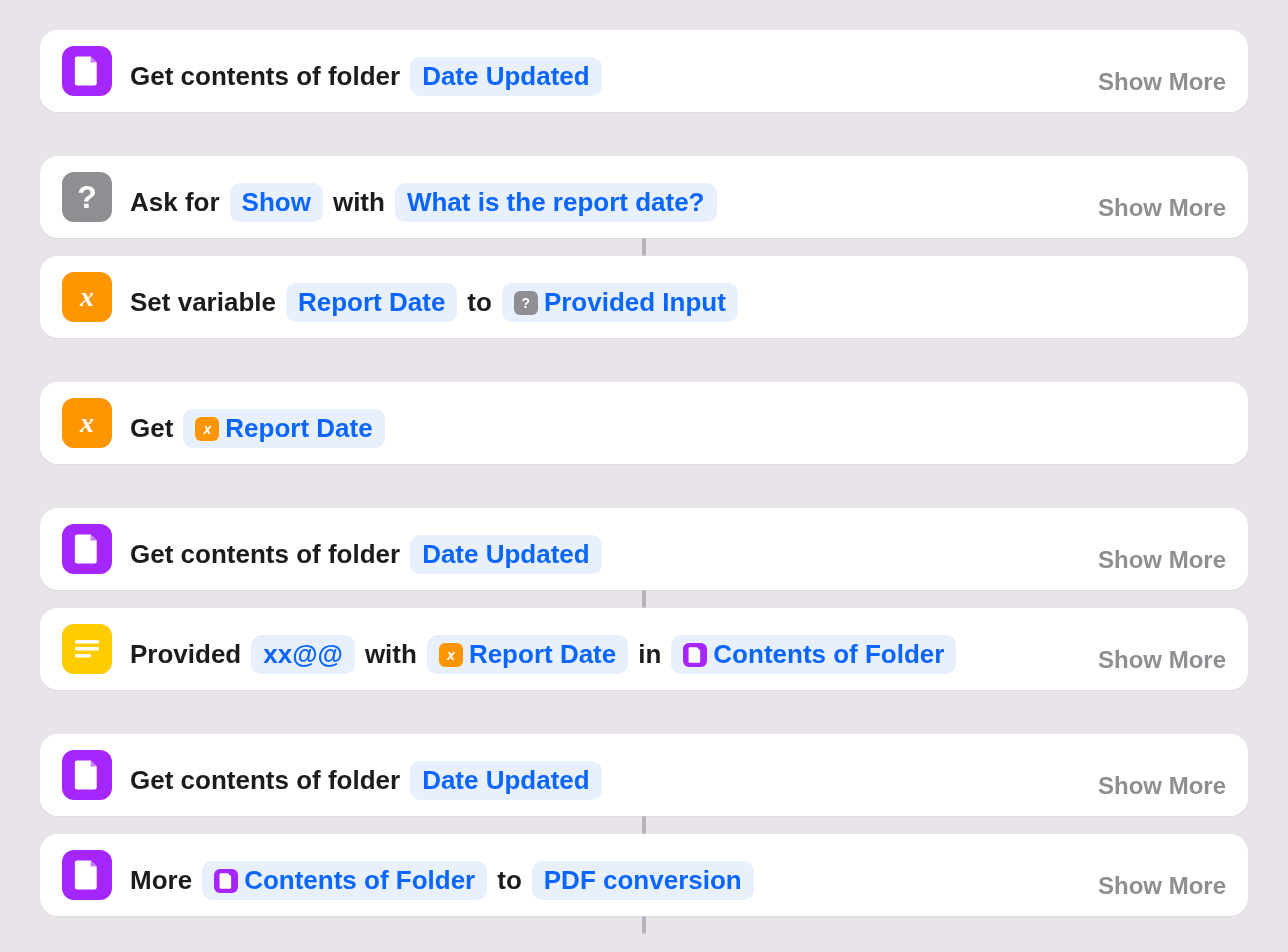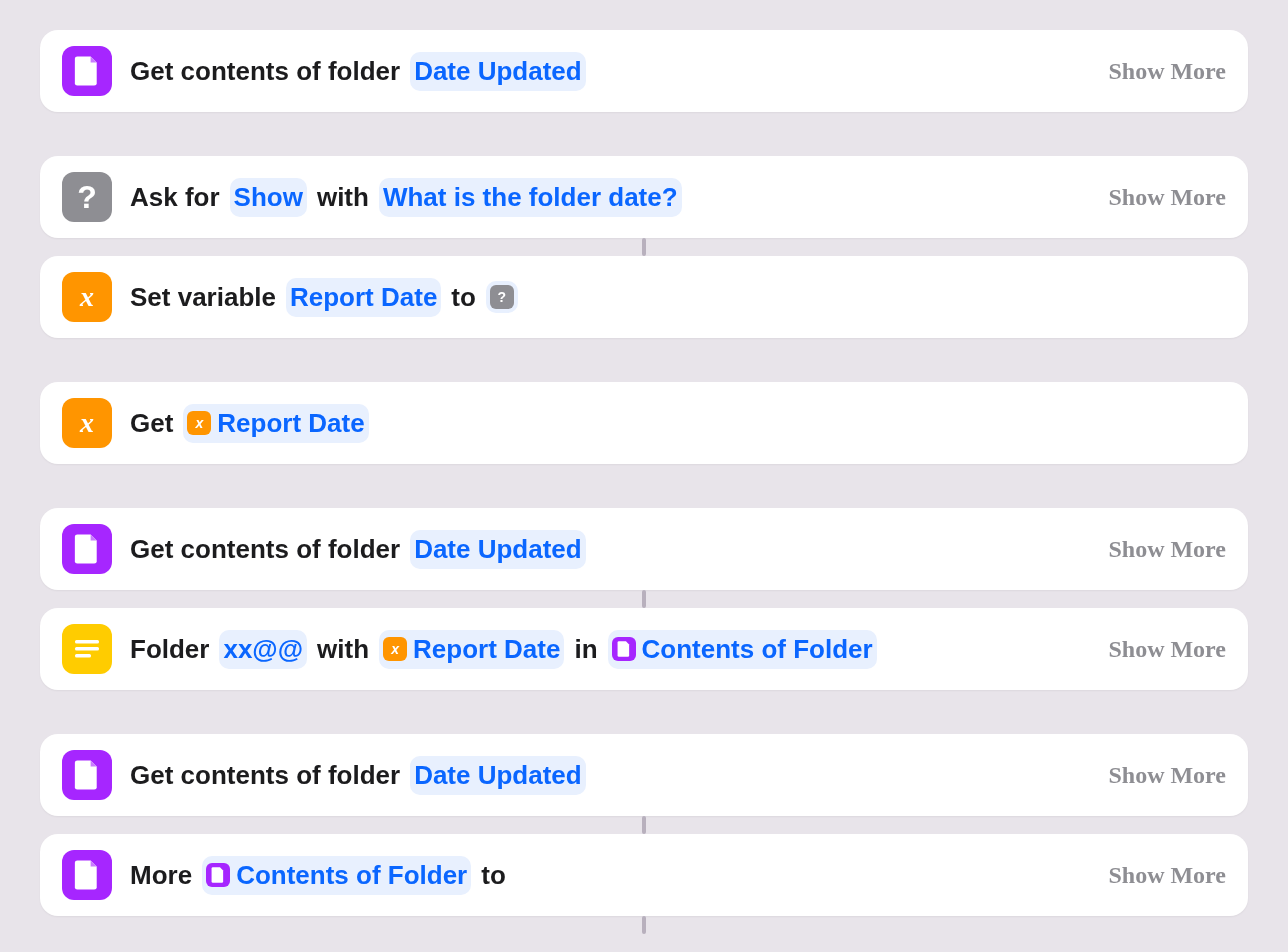--- a/index.html
+++ b/index.html
@@ -7,21 +7,21 @@
     font-family: -apple-system, BlinkMacSystemFont, "Segoe UI", Helvetica, Arial, sans-serif;
     background: #e8e4ea;
     width: 1288px;
     padding: 30px 40px 0 40px;
   }
   .card {
     background: #fff;
     border-radius: 18px;
     padding: 16px 22px;
     display: flex;
-    align-items: center;
+    align-items: flex-end;
     gap: 18px;
     box-shadow: 0 1px 2px rgba(0,0,0,0.05);
   }
   .gap-big { height: 44px; }
   .connector {
     width: 4px;
     height: 18px;
     background: #b8b0bd;
     margin: 0 auto;
     border-radius: 2px;
@@ -50,21 +50,21 @@
     color: #1c1c1e;
   }
   .chip {
     display: inline-flex;
     align-items: center;
     gap: 6px;
     background: #e8f0fe;
     color: #0a66ff;
     font-weight: 600;
     border-radius: 10px;
-    padding: 4px 4px;
+    padding: 4px 12px;
   }
   .mini-icon {
     width: 24px;
     height: 24px;
     border-radius: 6px;
     display: inline-flex;
     align-items: center;
     justify-content: center;
     font-size: 14px;
     color: #fff;
@@ -74,21 +74,20 @@
   .mini-orange { background: #ff9500; }
   .mini-gray   { background: #8e8e93; font-style: normal; }
   .mini-purple { background: #a626ff; }
   .show-more {
     color: #8e8e93;
     font-size: 24px;
     font-weight: 600;
     cursor: pointer;
     flex: 0 0 auto;
     margin-left: auto;
-    font-family: Liberation Serif, serif;
   }
   .doc-svg { width: 30px; height: 34px; }
   .doc-svg-sm { width: 16px; height: 18px; }
   .q-mark { color: #fff; font-size: 32px; font-weight: 800; }
   .x-mark { color: #fff; font-size: 28px; font-weight: 700; font-style: italic; font-family: Georgia, serif; }
   .lines-svg { width: 28px; height: 24px; }
 </style>
 </head>
 <body>
 
@@ -114,40 +113,41 @@
   <div class="icon-box bg-gray">
     <span class="q-mark">?</span>
   </div>
   <div class="content">
     <span>Ask for</span>
     <span class="chip">
         <span>Show</span>
       </span>
     <span>with</span>
     <span class="chip">
-        <span>What is the folder date?</span>
+        <span>What is the report date?</span>
       </span>
   </div>
   <span class="show-more">Show More</span>
 </div>
 
 <div class="connector"></div>
 
 <div class="card">
   <div class="icon-box bg-orange">
     <span class="x-mark">x</span>
   </div>
   <div class="content">
     <span>Set variable</span>
     <span class="chip">
         <span>Report Date</span>
       </span>
     <span>to</span>
     <span class="chip">
       <span class="mini-icon mini-gray">?</span>
+      <span>Provided Input</span>
     </span>
   </div>
 </div>
 
 <div class="gap-big"></div>
 
 <div class="card">
   <div class="icon-box bg-orange">
     <span class="x-mark">x</span>
   </div>
@@ -182,21 +182,21 @@
 
 <div class="card">
   <div class="icon-box bg-yellow">
     <svg class="lines-svg" viewBox="0 0 28 24">
       <rect x="2" y="3" width="24" height="3.5" rx="1.5" fill="#fff"></rect>
       <rect x="2" y="10" width="24" height="3.5" rx="1.5" fill="#fff"></rect>
       <rect x="2" y="17" width="16" height="3.5" rx="1.5" fill="#fff"></rect>
     </svg>
   </div>
   <div class="content">
-    <span>Folder</span>
+    <span>Provided</span>
     <span class="chip">
         <span>xx@@</span>
       </span>
     <span>with</span>
     <span class="chip">
       <span class="mini-icon mini-orange">x</span>
       <span>Report Date</span>
     </span>
     <span>in</span>
     <span class="chip">
@@ -242,17 +242,20 @@
     <span>More</span>
     <span class="chip">
       <span class="mini-icon mini-purple">
         <svg class="doc-svg-sm" viewBox="0 0 24 28" fill="none">
           <path d="M4 2h11l5 5v17a2 2 0 0 1-2 2H4a2 2 0 0 1-2-2V4a2 2 0 0 1 2-2z" fill="#fff"></path>
         </svg>
       </span>
       <span>Contents of Folder</span>
     </span>
     <span>to</span>
+    <span class="chip">
+        <span>PDF conversion</span>
+      </span>
   </div>
   <span class="show-more">Show More</span>
 </div>
 
 <div class="connector"></div>
 
 </body></html>

